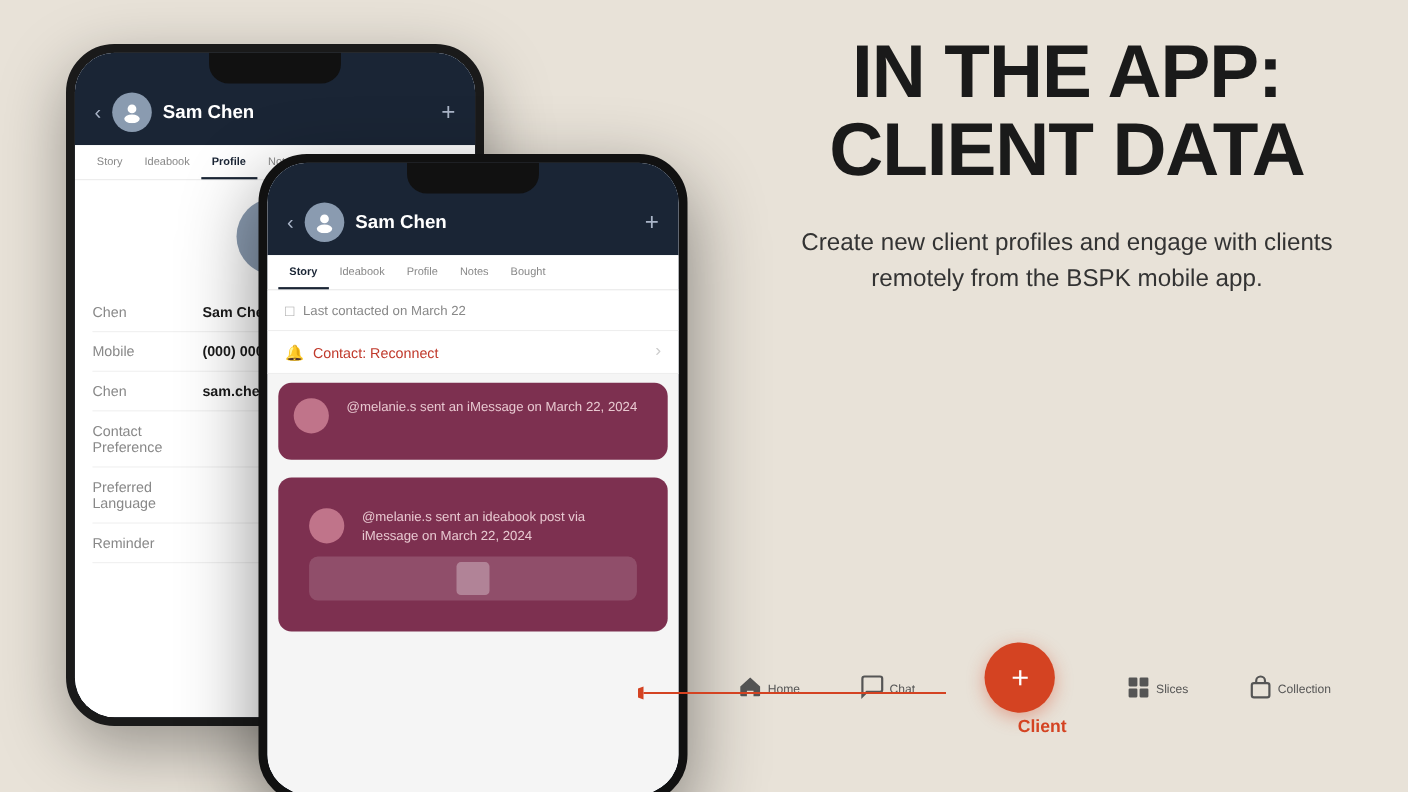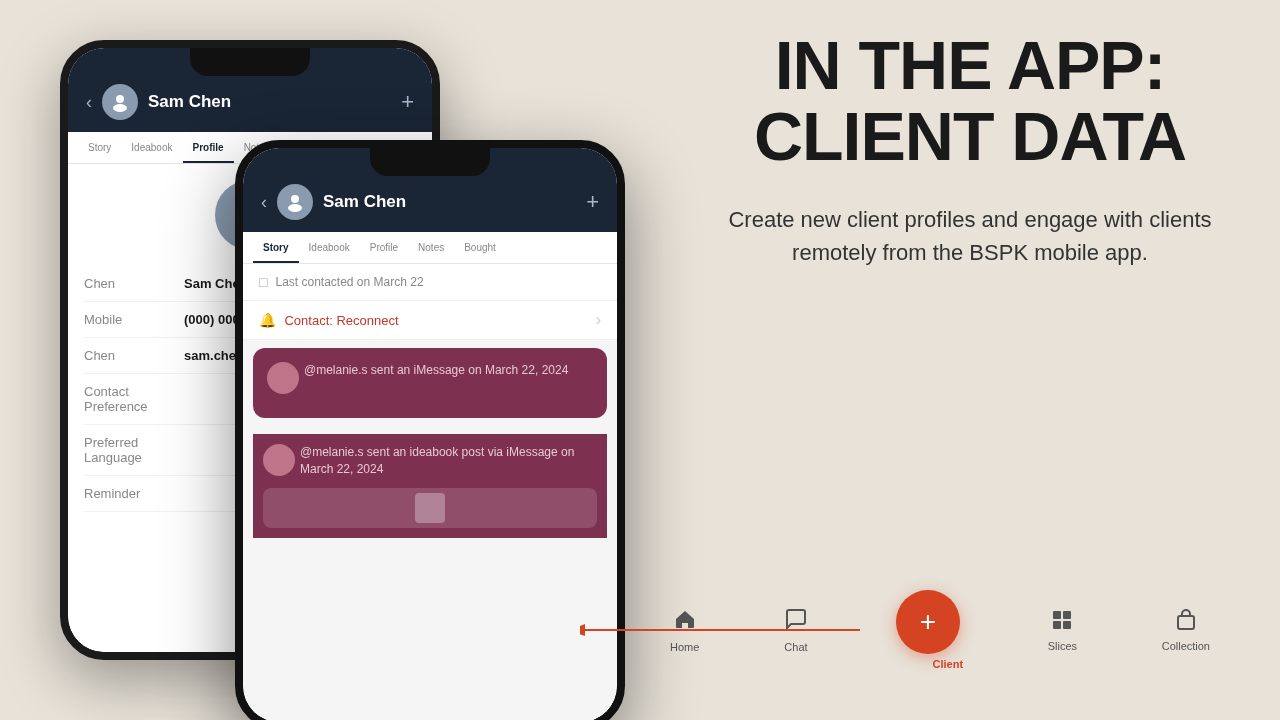--- a/index.html
+++ b/index.html
@@ -253,21 +253,21 @@
       background: #7d3050;
       margin: 8px 10px;
       border-radius: 12px;
       padding: 14px;
       color: #fff;
     }
 
     .message-sender-row {
       display: flex;
       align-items: flex-start;
-      gap: 5px;
+      gap: 16px;
       margin-bottom: 10px;
     }
 
     .sender-avatar {
       width: 32px;
       height: 32px;
       border-radius: 50%;
       background: #c89aa0;
       flex-shrink: 0;
     }
@@ -310,21 +310,21 @@
       right: 50px;
       display: flex;
       align-items: center;
       justify-content: space-between;
       padding: 10px 20px;
       background: transparent;
     }
 
     .nav-item {
       display: flex;
-      flex-direction: column;
+      flex-direction: row;
       align-items: center;
       gap: 4px;
       cursor: pointer;
     }
 
     .nav-icon {
       font-size: 24px;
       color: #555;
     }
 
@@ -348,21 +348,21 @@
       display: flex;
       align-items: center;
       justify-content: center;
       font-size: 22px;
       color: #fff;
       font-weight: 400;
       box-shadow: 0 4px 16px rgba(212,67,34,0.4);
     }
 
     .nav-label-client {
-      font-size: 11px;
+      font-size: 16px;
       color: #d44322;
       font-weight: 600;
       padding-left: 40px;
     }
 
     
     .arrow-line {
       position: absolute;
       bottom: 78px;
       left: 700px;
@@ -477,21 +477,21 @@
           <span class="reminder-arrow">›</span>
         </div>
 
         <div class="story-message-card">
           <div class="message-sender-row">
             <div class="sender-avatar" style="background:#c0748a;"></div>
             <div class="sender-text">@melanie.s sent an iMessage on March 22, 2024</div>
           </div>
         </div>
 
-        <div class="story-message-card-2" style="background:#7d3050; margin:8px 10px; border-radius:0; padding:10px;">
+        <div class="story-message-card-2" style="background:#7d3050; margin:8px 10px; border-radius:12px; padding:28px;">
           <div class="message-sender-row">
             <div class="sender-avatar" style="background:#c0748a;"></div>
             <div class="sender-text">@melanie.s sent an ideabook post via iMessage on March 22, 2024</div>
           </div>
 
           <div style="background:rgba(255,255,255,0.15); border-radius:8px; height:40px; display:flex; align-items:center; justify-content:center;">
             <div style="width:30px; height:30px; background:rgba(255,255,255,0.3); border-radius:4px;"></div>
           </div>
         </div>
       </div>

